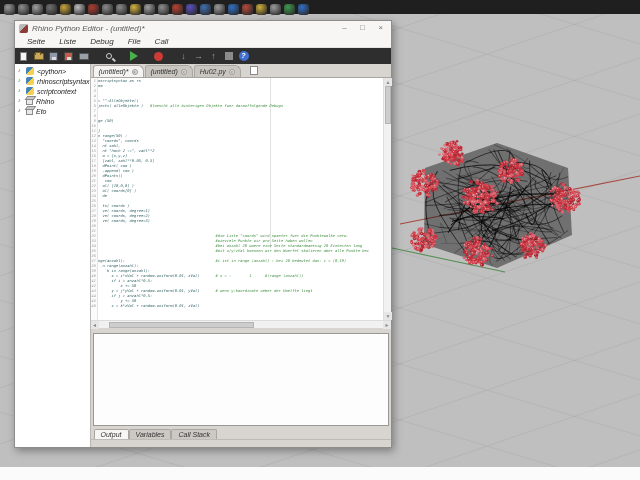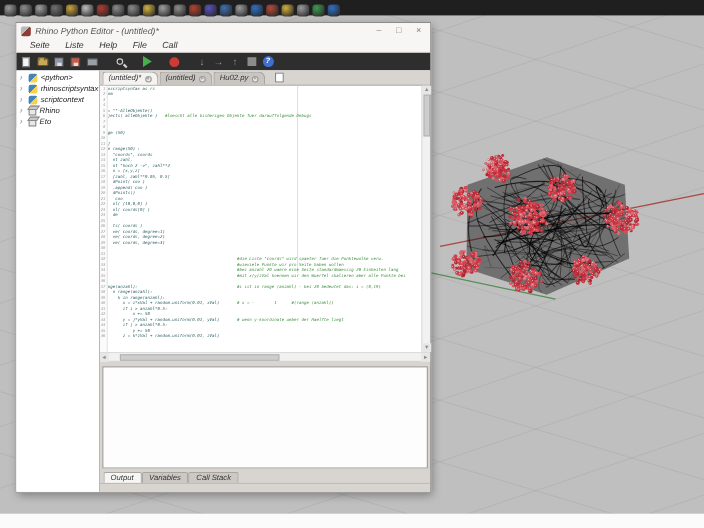--- a/index.html
+++ b/index.html
@@ -1747,21 +1747,21 @@
     <div class="title-text">Rhino Python Editor - (untitled)*</div>
     <div class="win-btns" id="win-btns">
         <div class="win-btn">–</div>
         <div class="win-btn">□</div>
         <div class="win-btn">×</div>
       </div>
   </div>
   <div class="menubar" id="menubar">
       <div class="menu-item">Seite</div>
       <div class="menu-item">Liste</div>
-      <div class="menu-item">Help</div>
+      <div class="menu-item">Debug</div>
       <div class="menu-item">File</div>
       <div class="menu-item">Call</div>
     </div>
   <div class="toolbar" id="toolbar">
       <div class="tbi">
         <div class="k-page"></div>
       </div>
       <div class="tbi">
         <div class="k-folder"></div>
       </div>

